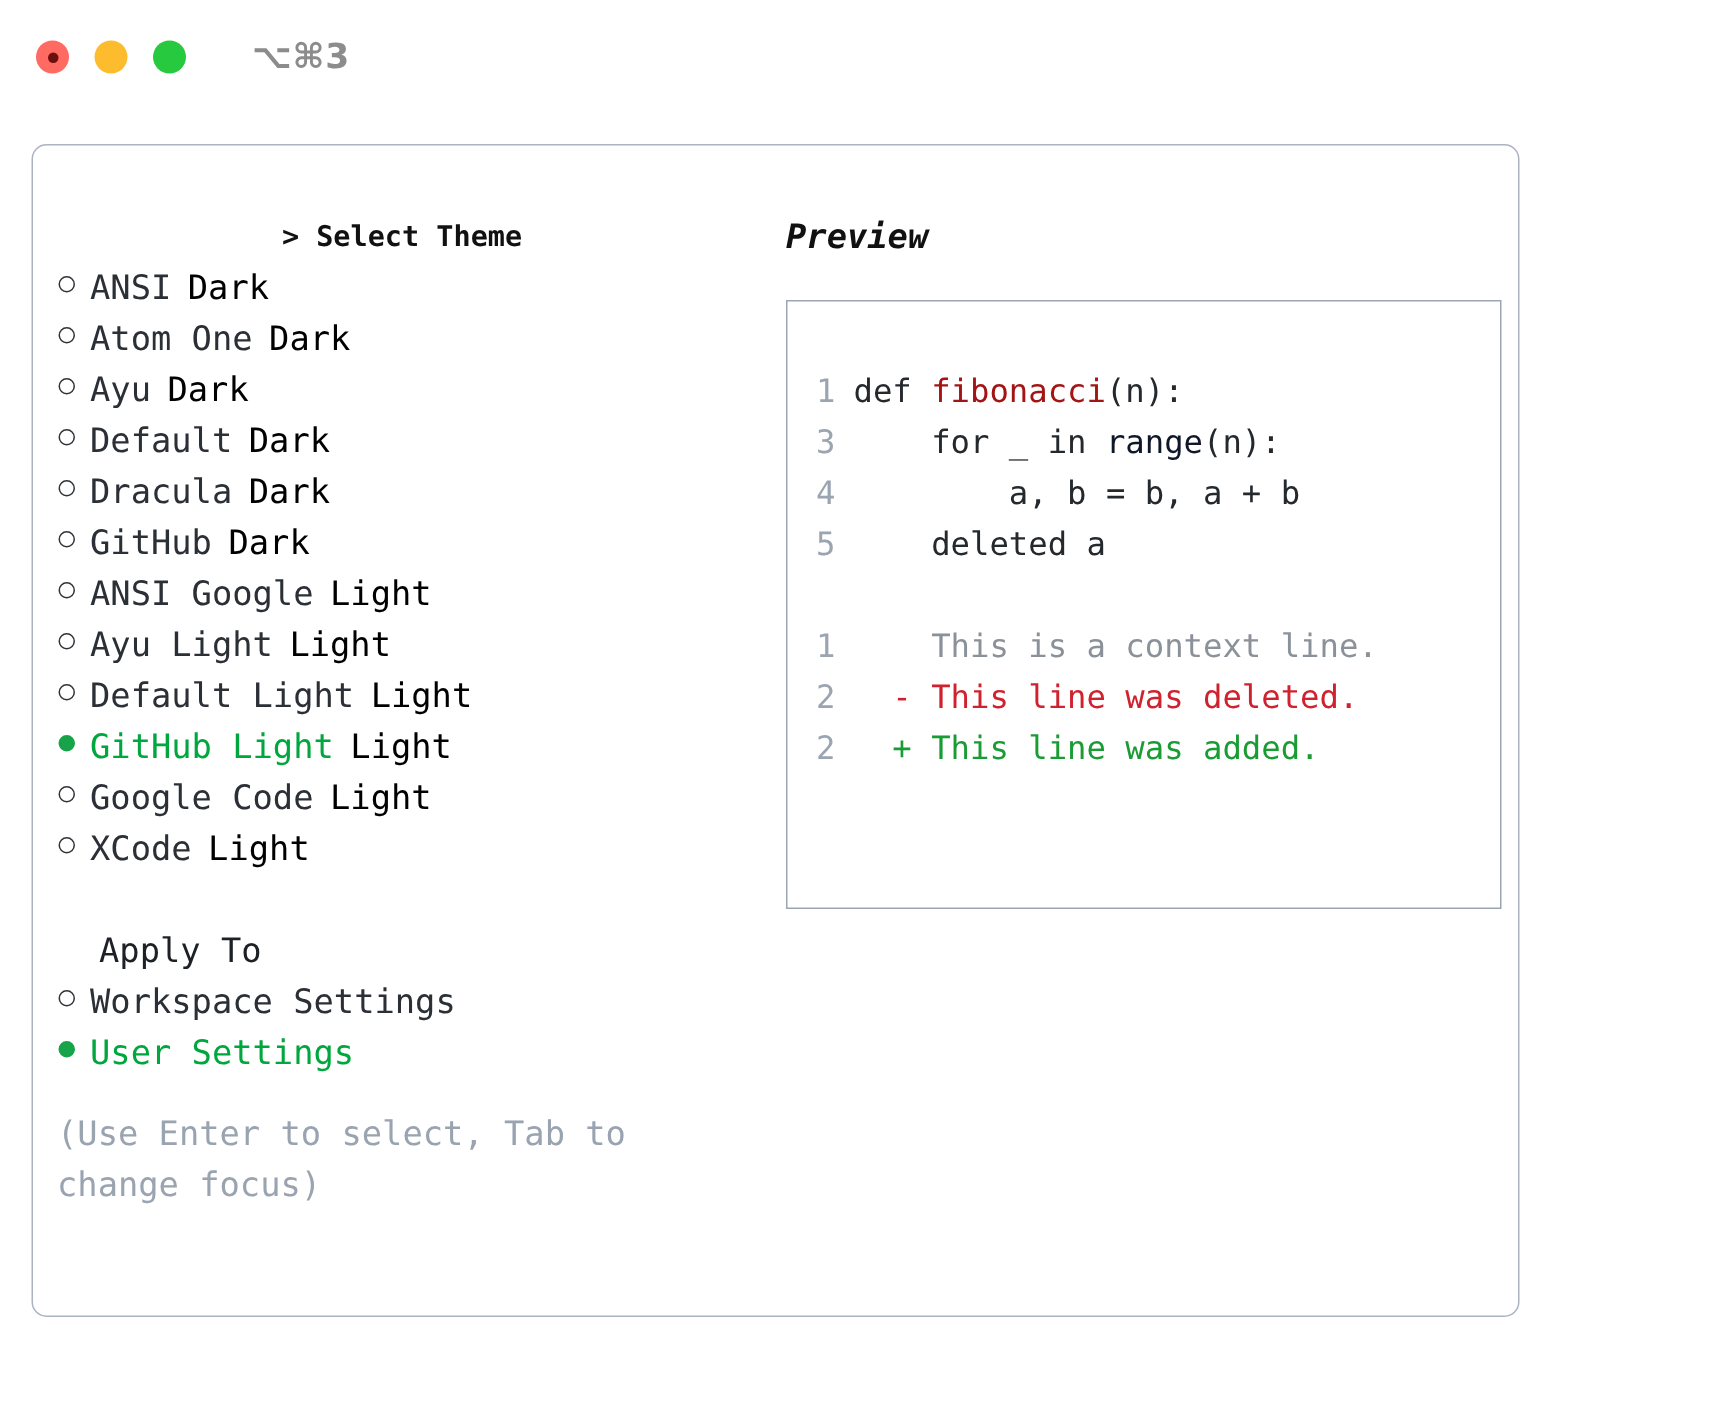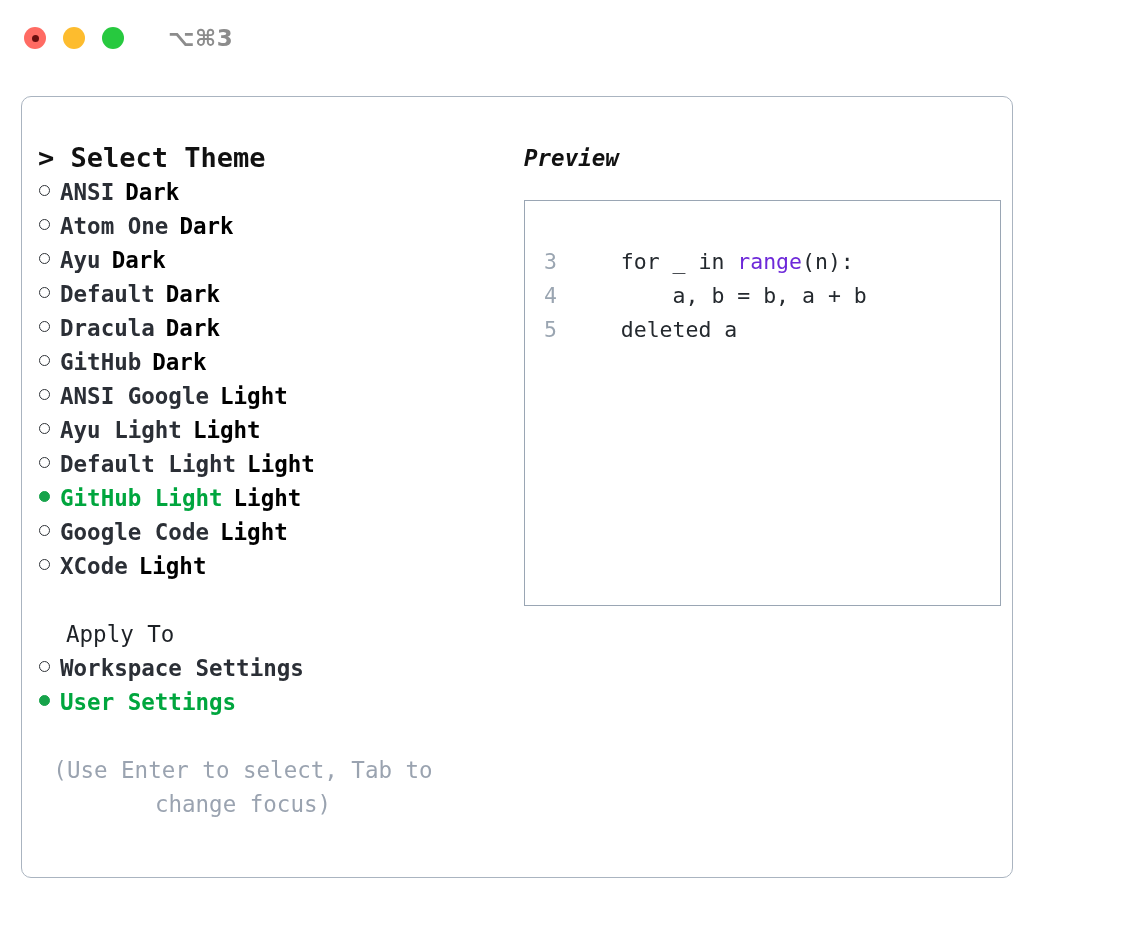--- a/index.html
+++ b/index.html
@@ -74,33 +74,33 @@
     box-sizing: border-box;
     height: 100%;
   }
 
   
   .left-col {
     width: 460px;
     flex: 0 0 460px;
   }
   .list-heading {
-    font-size: 27px;
+    font-size: 19px;
     font-weight: bold;
     color: #111111;
     line-height: 34px;
     white-space: pre;
+    text-align: center;
   }
   .theme-row {
     display: flex;
     align-items: baseline;
     line-height: 34px;
     font-size: 22.5px;
     white-space: pre;
-    font-weight: bold;
   }
   .bullet {
     width: 22px;
     flex: 0 0 22px;
     position: relative;
     display: inline-block;
   }
   .bullet::before {
     content: "";
     position: absolute;
@@ -132,23 +132,22 @@
     font-size: 22.5px;
     color: #1d2126;
     line-height: 34px;
     padding-left: 28px;
     white-space: pre;
   }
   .hint {
     font-size: 22.5px;
     color: #9aa3b0;
     line-height: 34px;
-    margin-top: 34px;
+    margin-top: 20px;
     max-width: 410px;
-    text-align: center;
   }
 
   
   .right-col {
     flex: 1 1 auto;
     padding-left: 26px;
   }
   .preview-title {
     font-size: 22.5px;
     font-weight: bold;
@@ -173,21 +172,21 @@
   }
   .ln {
     color: #9aa5b1;
     display: inline-block;
     width: 14px;
     text-align: right;
     margin-right: 12px;
   }
   .tok-fn   { color: #a31515; }
   .tok-num  { color: #0e7c7b; }
-  .tok-call { color: #6d28d9; }
+  .tok-call { color: #0f172a; }
   .tok-plain{ color: #24292e; }
 
   .diff-gap { height: 34px; }
   .diff-line { font-size: 21.5px; line-height: 34px; white-space: pre; }
   .diff-ctx { color: #8a9199; }
   .diff-del { color: #cf222e; }
   .diff-add { color: #1a9c34; }
 </style>
 </head>
 <body>
@@ -229,22 +228,28 @@
           <div class="theme-row selected"><span class="bullet"></span><span class="theme-name">User Settings</span></div>
         </div>
 
       <div class="hint">(Use Enter to select, Tab to change focus)</div>
     </div>
 
     <div class="right-col">
       <div class="preview-title">Preview</div>
       <div class="code-box">
         <div id="code-lines">
+            <div class="code-line"><span class="ln">1</span><span class="tok-plain">def </span><span class="tok-fn">fibonacci</span><span class="tok-plain">(n):</span></div>
             <div class="code-line"><span class="ln">3</span><span class="tok-plain">    for _ in </span><span class="tok-call">range</span><span class="tok-plain">(n):</span></div>
             <div class="code-line"><span class="ln">4</span><span class="tok-plain">        a, b = b, a + b</span></div>
             <div class="code-line"><span class="ln">5</span><span class="tok-plain">    deleted a</span></div>
           </div>
         <div class="diff-gap"></div>
+        <div id="diff-lines">
+            <div class="diff-line"><span class="ln">1</span><span class="diff-ctx">    This is a context line.</span></div>
+            <div class="diff-line"><span class="ln">2</span><span class="diff-del">  - This line was deleted.</span></div>
+            <div class="diff-line"><span class="ln">2</span><span class="diff-add">  + This line was added.</span></div>
+          </div>
       </div>
     </div>
 
   </div>
 </div>
 
 </body></html>

